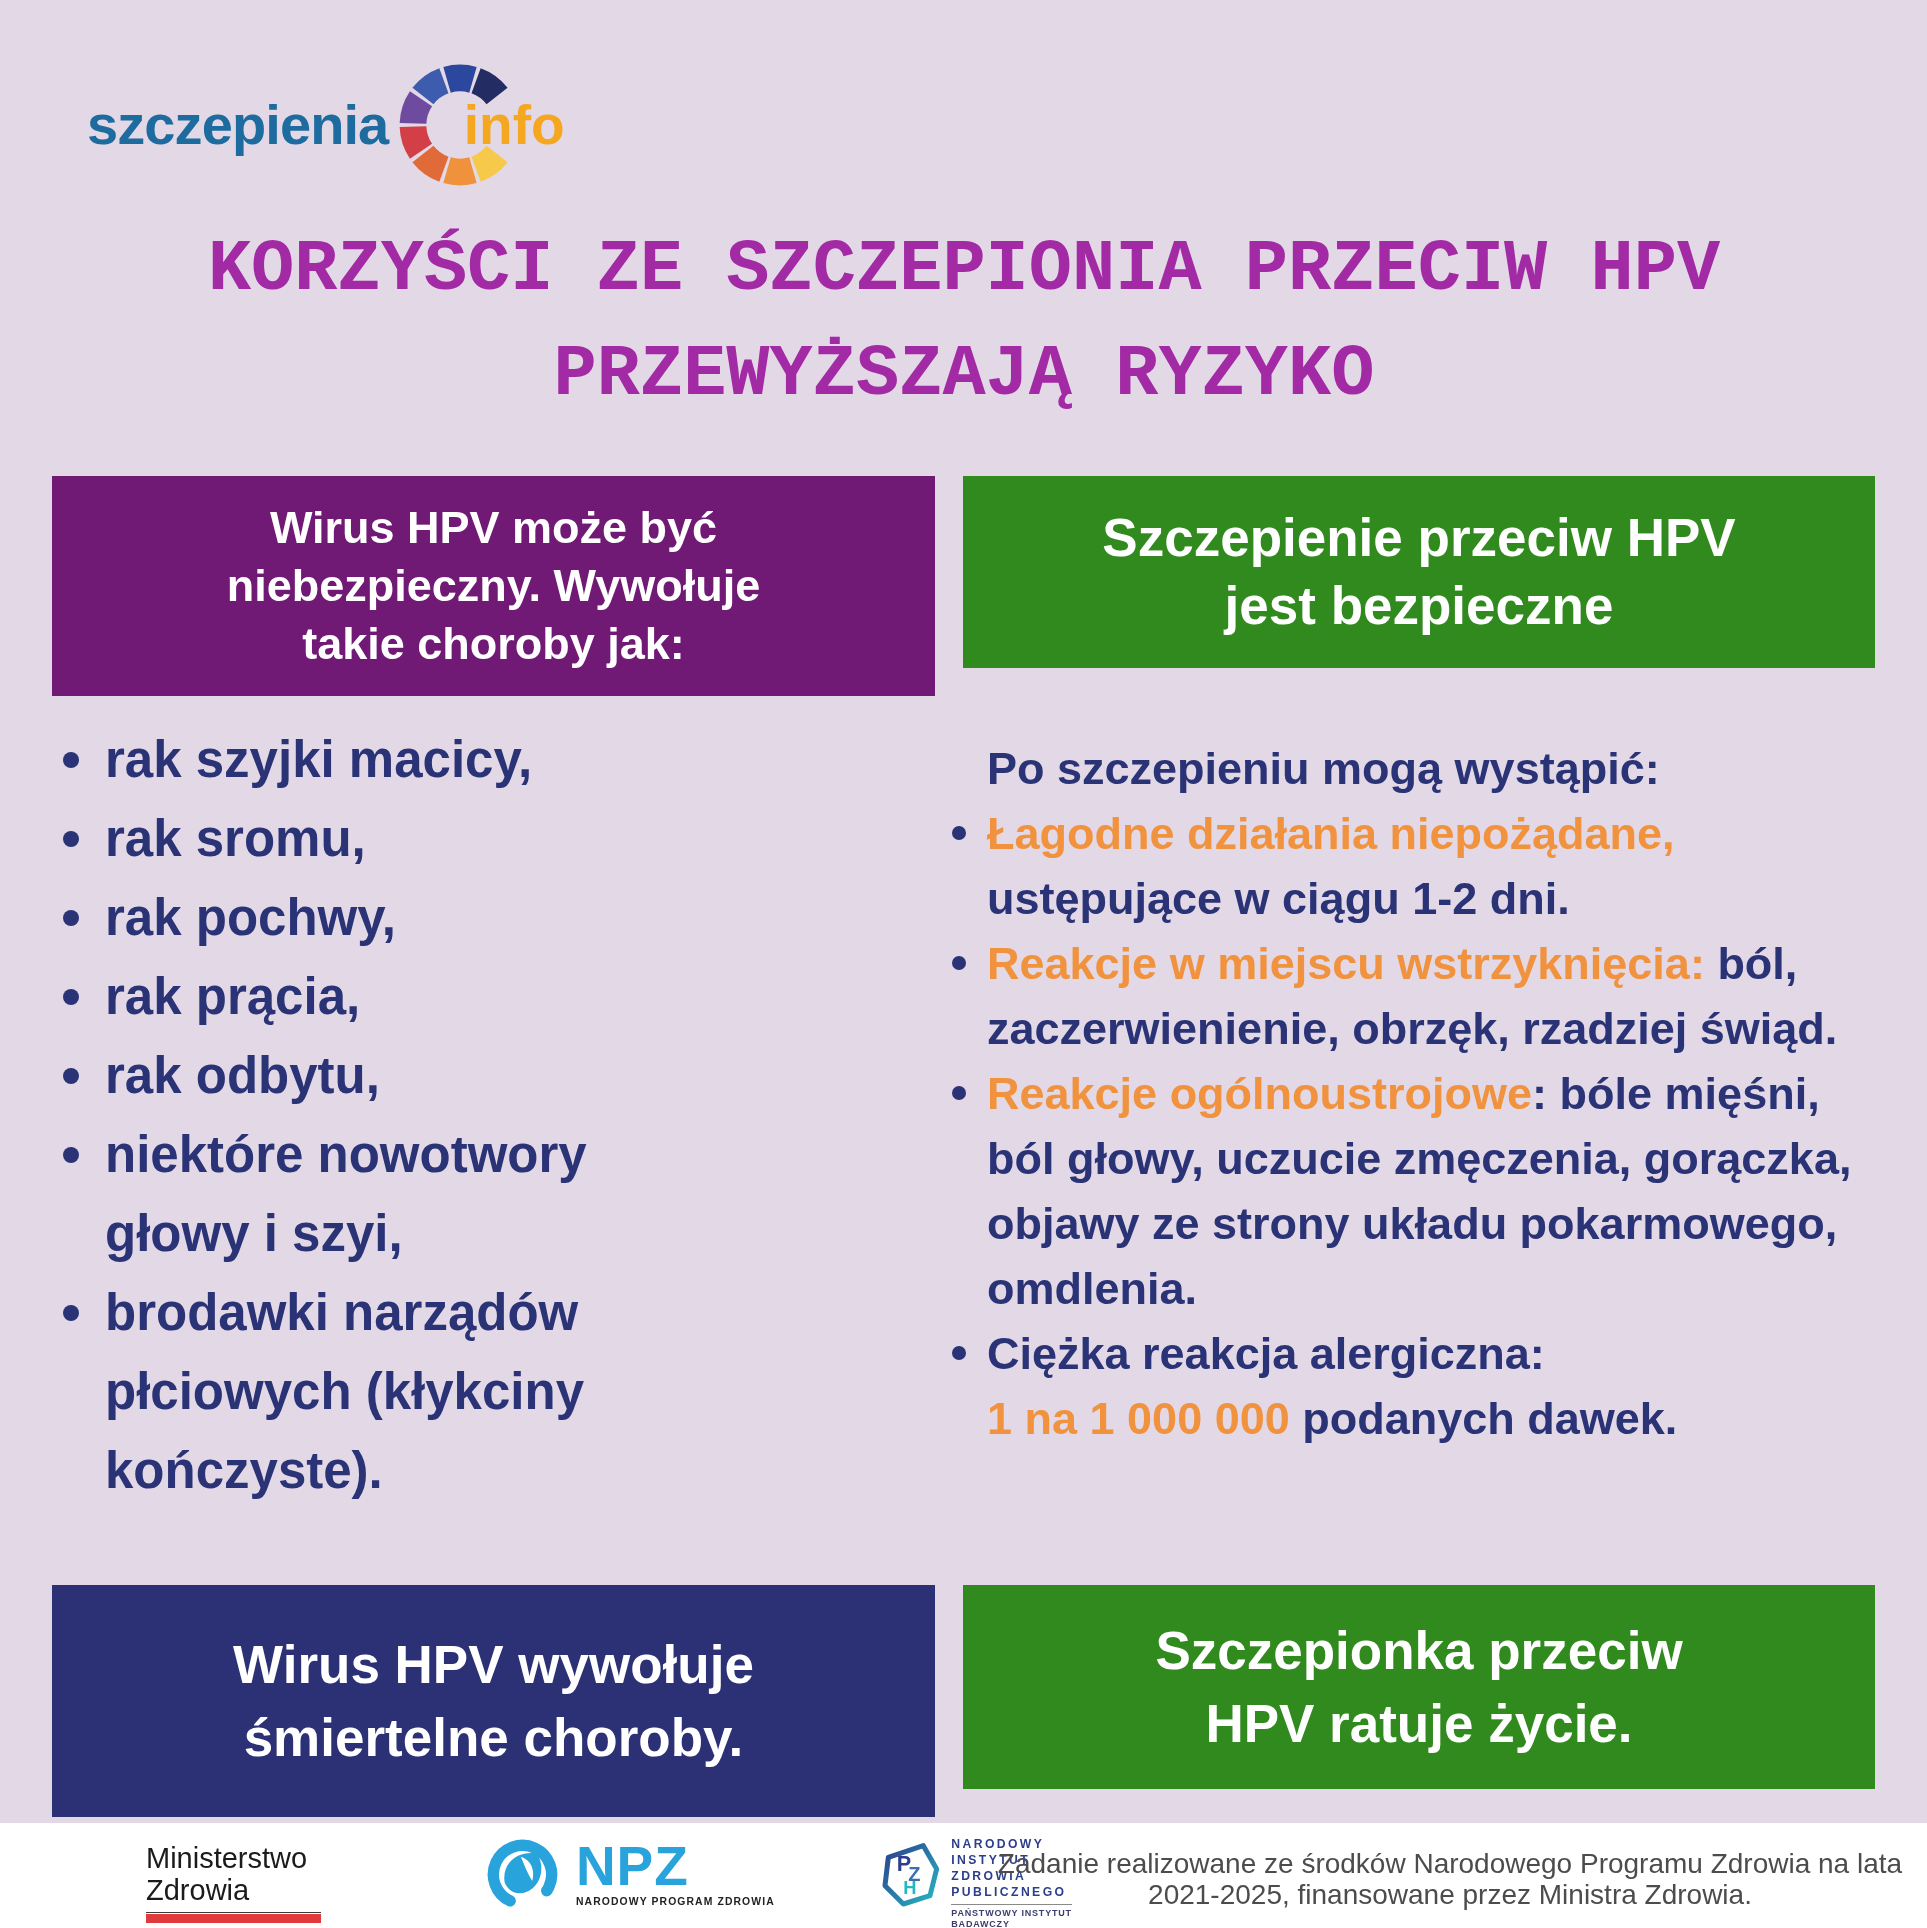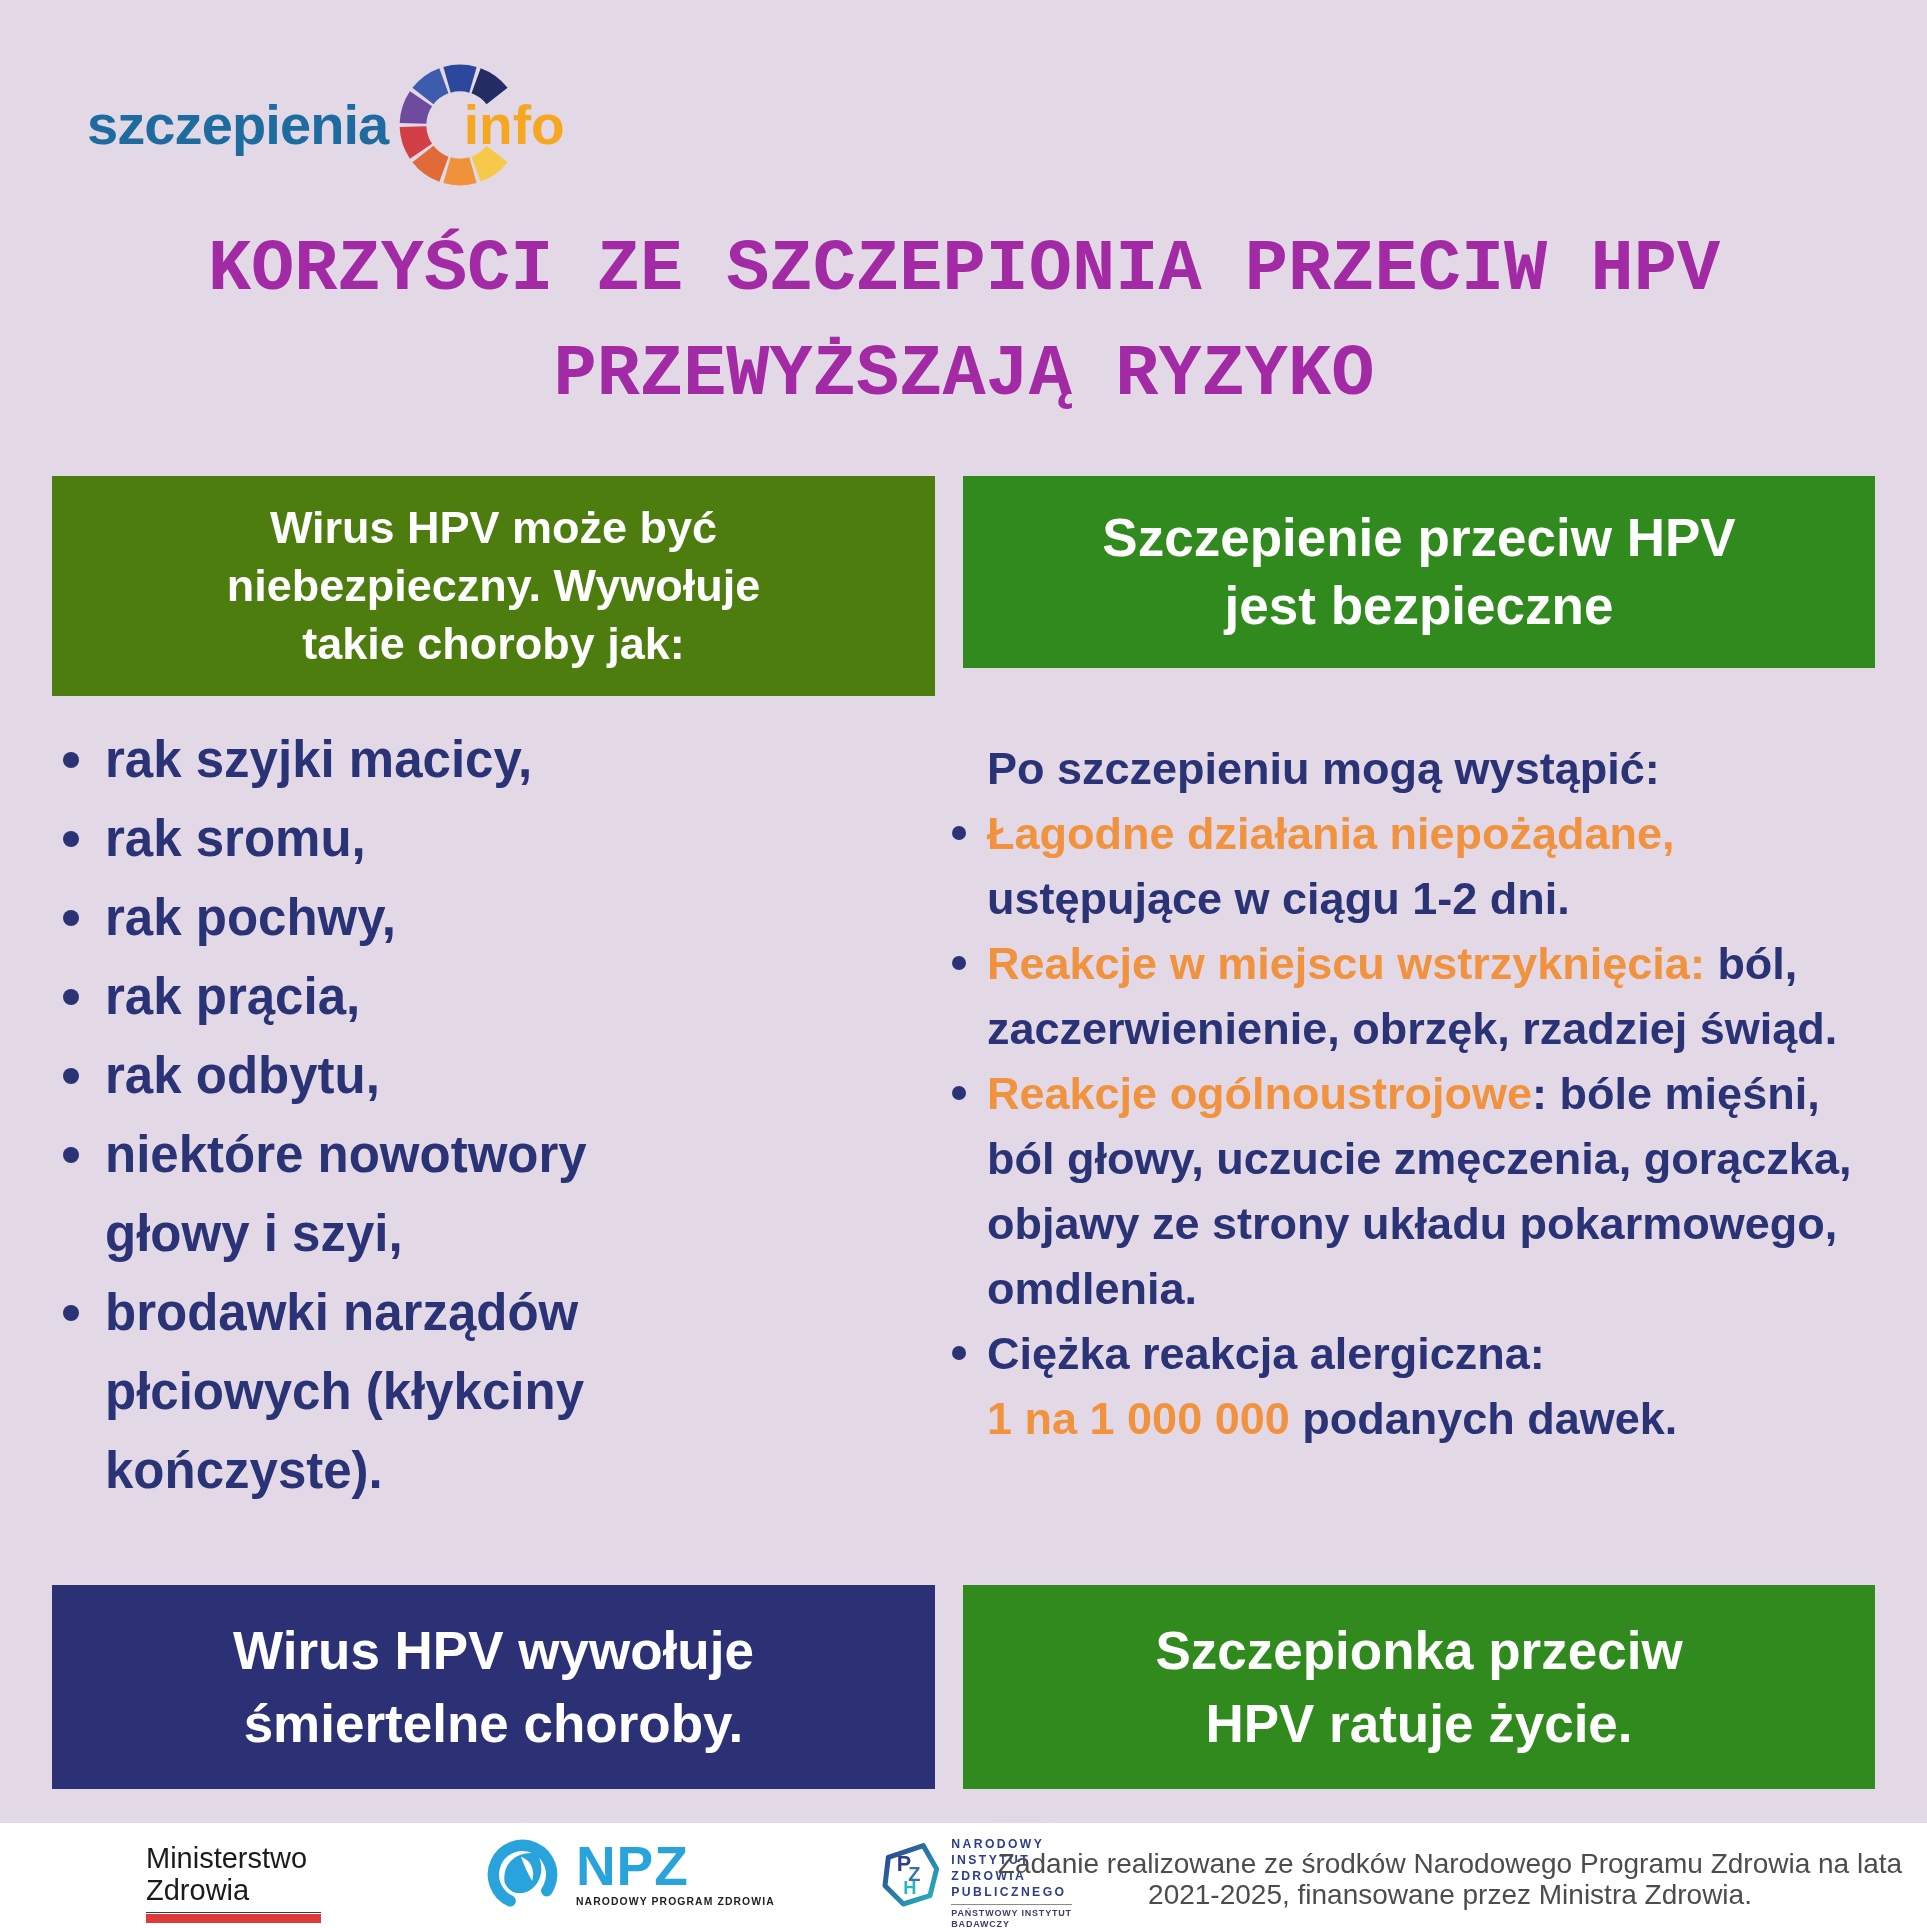--- a/index.html
+++ b/index.html
@@ -14,25 +14,25 @@
   #brand svg{width:124px;height:124px;margin-left:9.4px;}
   #brand .word2{font-size:55px;font-weight:700;color:#F4A71F;margin-left:-58px;}
   
   #title{
     position:absolute;top:218px;left:0;width:100%;text-align:center;
     font-size:72px;font-weight:700;line-height:105px;color:#A32AA5;letter-spacing:0px;font-family:Liberation Mono, monospace;
   }
   #title .inner{display:inline-block;max-width:1695px;}
   
   .box{position:absolute;display:flex;align-items:center;justify-content:center;text-align:center;color:#fff;font-weight:700;}
-  #lh-box{left:52px;top:476px;width:883px;height:220px;background:#4d7c0f;font-size:45px;line-height:58px;}
+  #lh-box{left:52px;top:476px;width:883px;height:220px;background:#701a75;font-size:45px;line-height:58px;}
   #lh-box .inner{max-width:621px;}
   #rh-box{left:963px;top:476px;width:912px;height:192px;background:#318A1D;font-size:53px;line-height:68px;}
   #rh-box .inner{max-width:650px;}
-  #lb-box{left:52px;top:1585px;width:883px;height:204px;background:#2B3174;font-size:53px;line-height:73px;}
+  #lb-box{left:52px;top:1585px;width:883px;height:232px;background:#2B3174;font-size:53px;line-height:73px;}
   #lb-box .inner{max-width:669px;}
   #rb-box{left:963px;top:1585px;width:912px;height:204px;background:#318A1D;font-size:53px;line-height:73px;}
   #rb-box .inner{max-width:650px;}
   
   #diseases{position:absolute;left:52px;top:720px;width:621px;margin:0;padding:0;list-style:none;
     font-size:51px;line-height:79px;font-weight:700;color:#2B3377;}
   #diseases li{position:relative;padding-left:53px;margin:0;}
   #diseases .ldot{position:absolute;left:11.3px;top:32px;width:16px;height:16px;border-radius:50%;background:#2B3377;}
   
   #right-col{position:absolute;left:927px;top:736px;width:932px;font-size:45px;line-height:65px;font-weight:700;color:#2B3377;}

